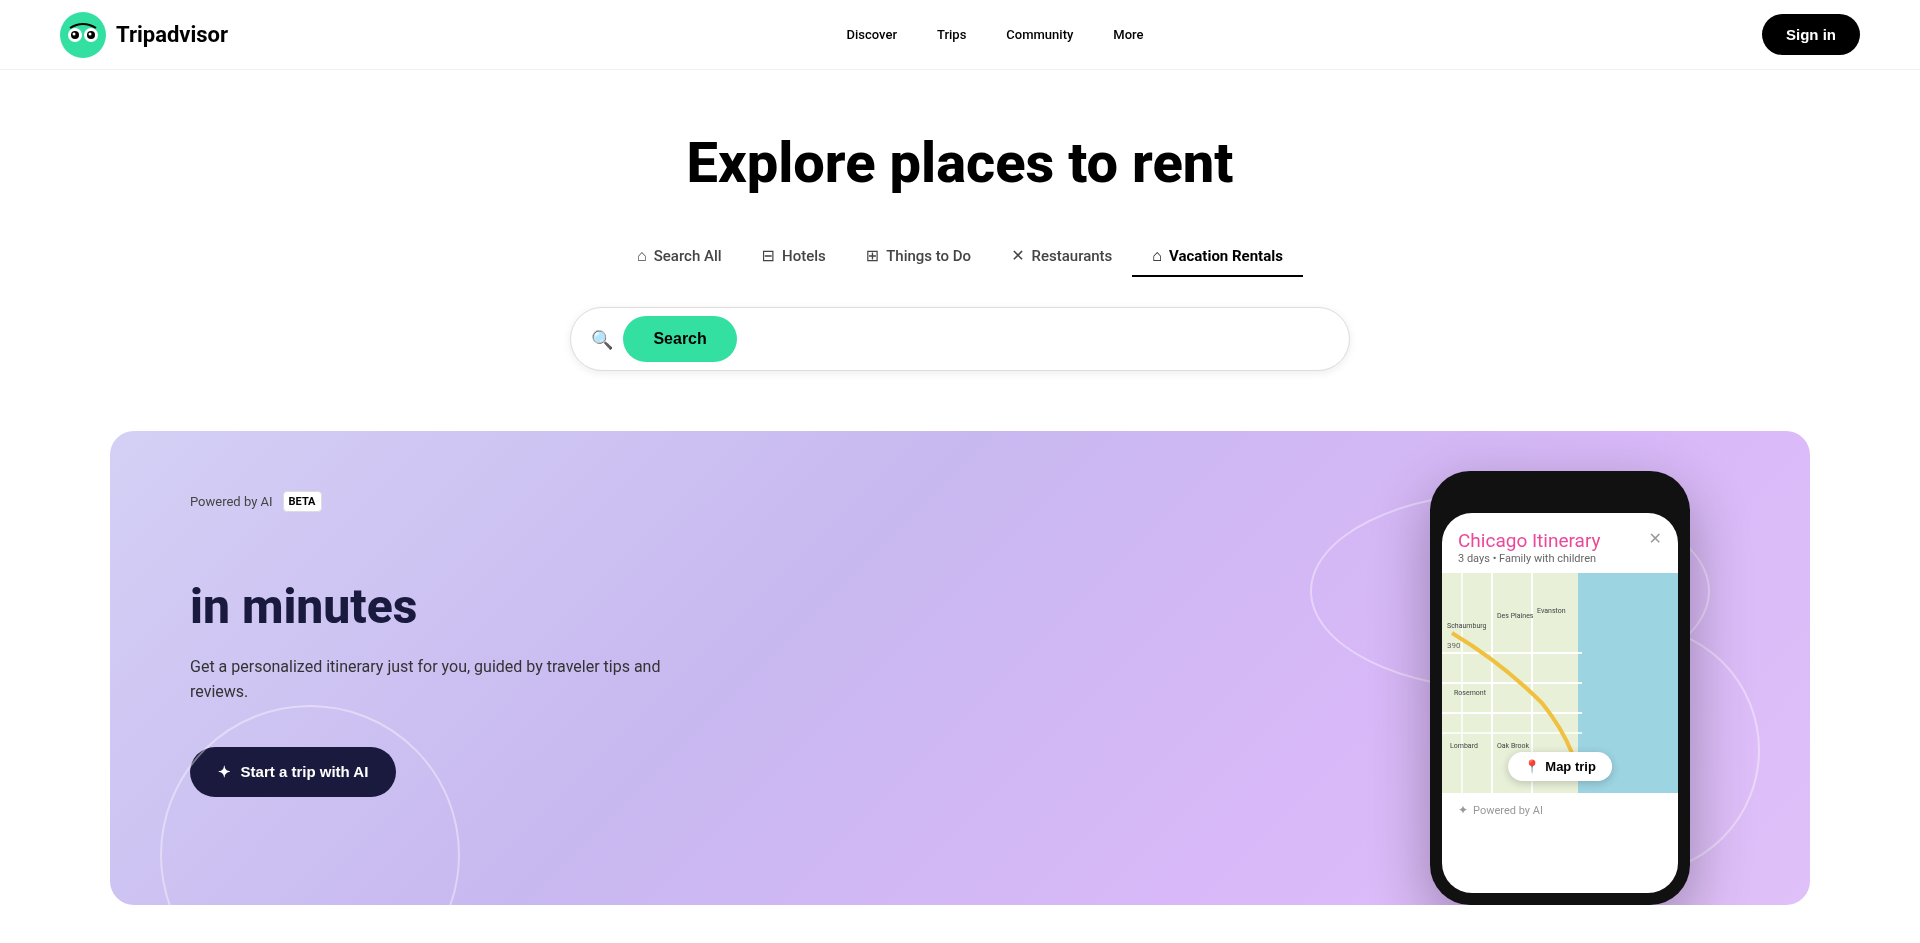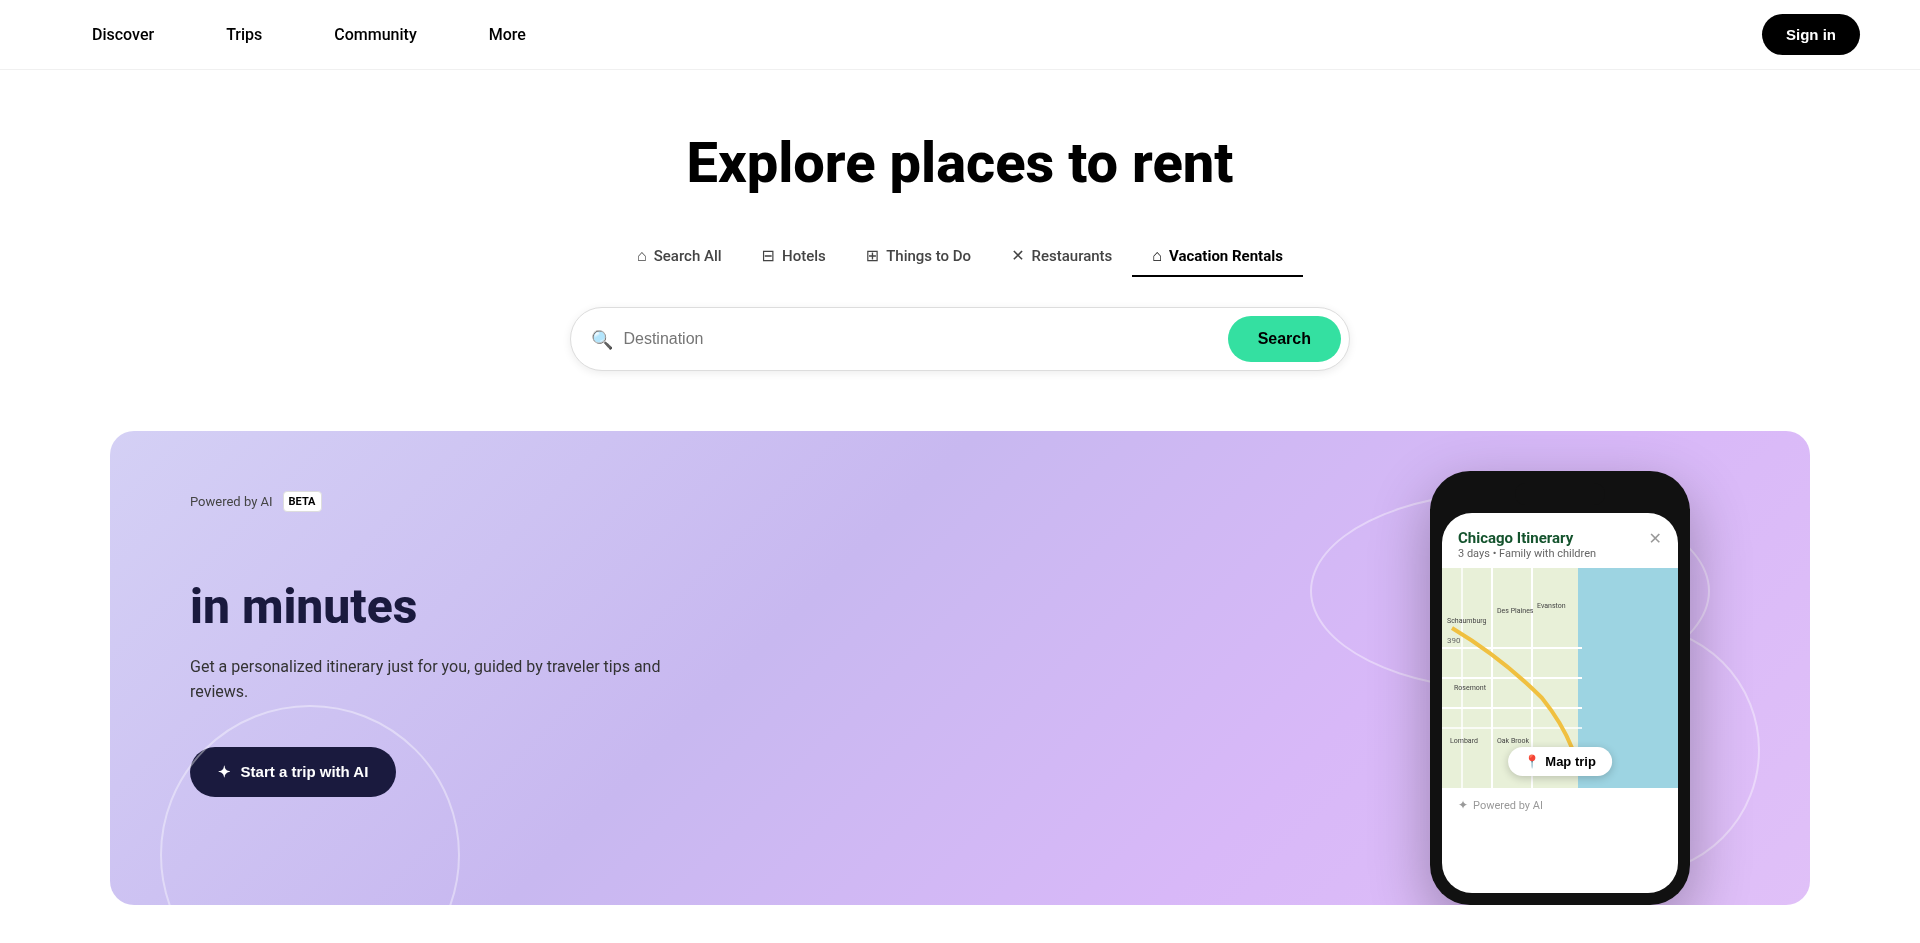--- a/index.html
+++ b/index.html
@@ -29,26 +29,25 @@
       font-size: 22px;
       font-weight: 700;
       color: #000;
     }
     .nav {
       display: flex;
       align-items: center;
       gap: 40px;
     }
     .nav-item {
-      font-size: 16px;
+      font-size: 13px;
       font-weight: 500;
       color: #000;
       cursor: pointer;
       text-decoration: none;
-      margin-left: 32px;
     }
     .sign-in-btn {
       background: #000;
       color: #fff;
       border: none;
       padding: 12px 24px;
       border-radius: 30px;
       font-size: 15px;
       font-weight: 600;
       cursor: pointer;
@@ -229,23 +228,23 @@
       overflow: hidden;
       min-height: 380px;
     }
     .phone-screen-header {
       padding: 16px 16px 8px;
       display: flex;
       justify-content: space-between;
       align-items: flex-start;
     }
     .itinerary-title {
-      font-size: 15px;
-      font-weight: 700;
-      color: #14532d;
+      font-size: 19px;
+      font-weight: 400;
+      color: #ec4899;
     }
     .itinerary-sub {
       font-size: 11px;
       color: #666;
     }
     .close-btn-phone {
       font-size: 16px;
       color: #999;
       cursor: pointer;
     }
@@ -314,20 +313,33 @@
       width: 250px;
       height: 250px;
       bottom: 30px;
       right: 50px;
     }
   </style>
 </head>
 <body>
 
 <header class="header">
+  <a class="logo" href="#">
+    <svg class="logo-icon" viewBox="0 0 46 46" fill="none" xmlns="http://www.w3.org/2000/svg">
+      <circle cx="23" cy="23" r="23" fill="#34E0A1"></circle>
+      <circle cx="15" cy="23" r="7" fill="white"></circle>
+      <circle cx="31" cy="23" r="7" fill="white"></circle>
+      <circle cx="15" cy="23" r="4" fill="black"></circle>
+      <circle cx="31" cy="23" r="4" fill="black"></circle>
+      <circle cx="14" cy="22" r="1.5" fill="white"></circle>
+      <circle cx="30" cy="22" r="1.5" fill="white"></circle>
+      <path d="M10 16 Q23 8 36 16" stroke="black" stroke-width="2" fill="none"></path>
+    </svg>
+    <span class="logo-text">Tripadvisor</span>
+  </a>
 
   <nav class="nav">
     <a class="nav-item" href="#">Discover</a>
     <a class="nav-item" href="#">Trips</a>
     <a class="nav-item" href="#">Community</a>
     <a class="nav-item" href="#">More</a>
   </nav>
 
   <button class="sign-in-btn">Sign in</button>
 </header>
@@ -354,21 +366,20 @@
     </a>
     <a class="tab active" href="#">
       <span class="tab-icon">⌂</span>
       <span>Vacation Rentals</span>
     </a>
   </div>
 
   <div class="search-container">
     <div class="search-bar">
       <span class="search-icon">🔍</span>
-      <input class="search-input" type="text" placeholder="Destination" style="">
       <button class="search-btn">Search</button>
     </div>
   </div>
 </section>
 
 <div style="padding: 0 0 40px 0; background: #fff;">
   <div class="ai-banner">
 
     <div class="banner-curve curve1"></div>
     <div class="banner-curve curve2"></div>

